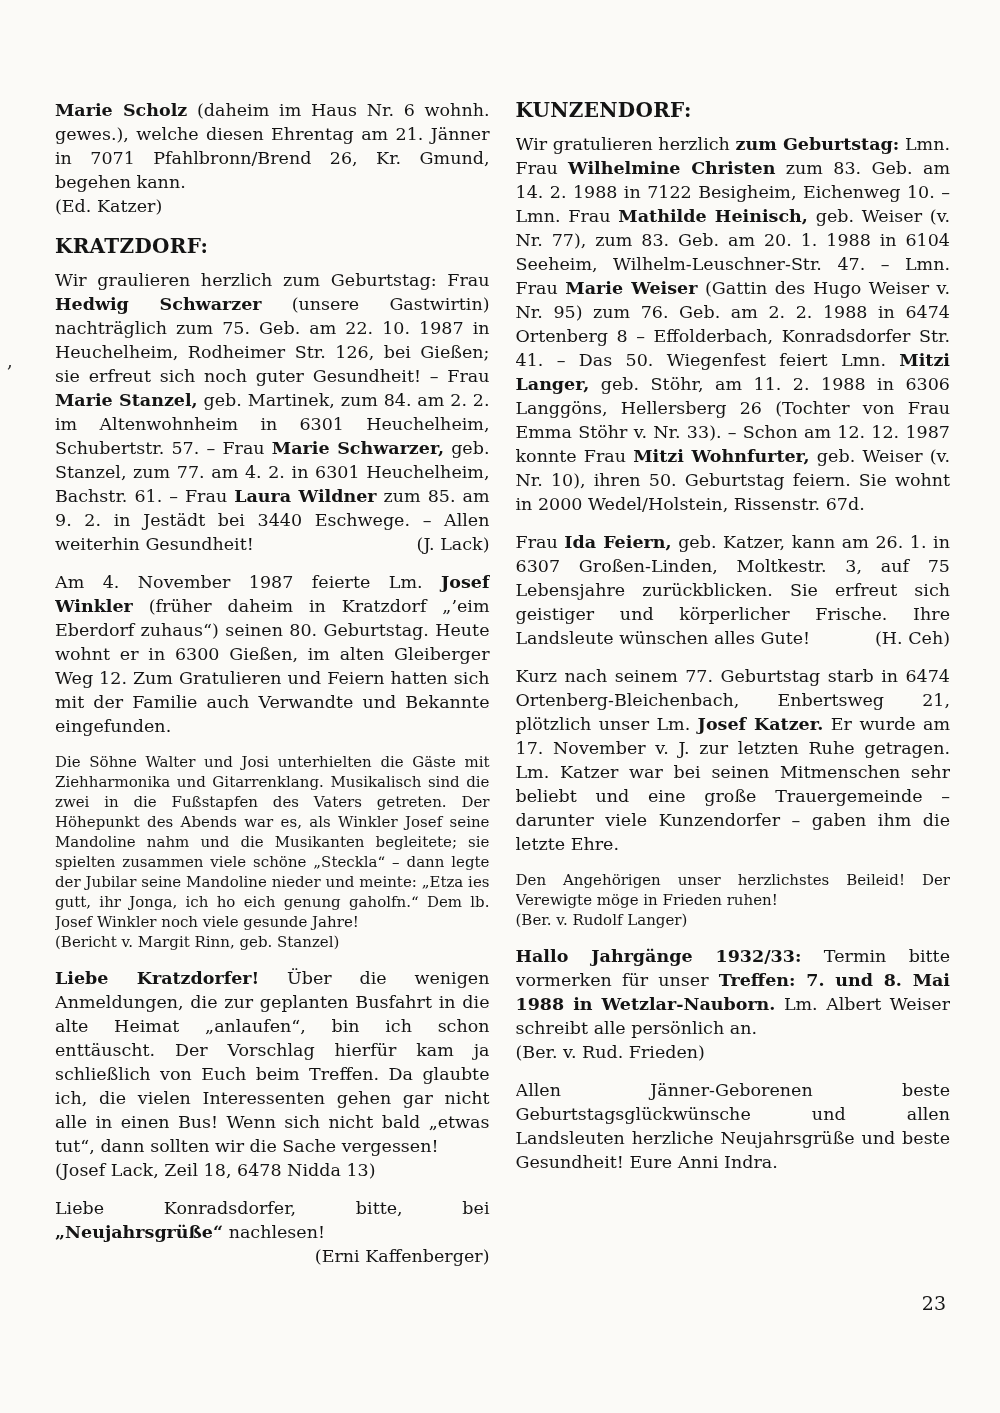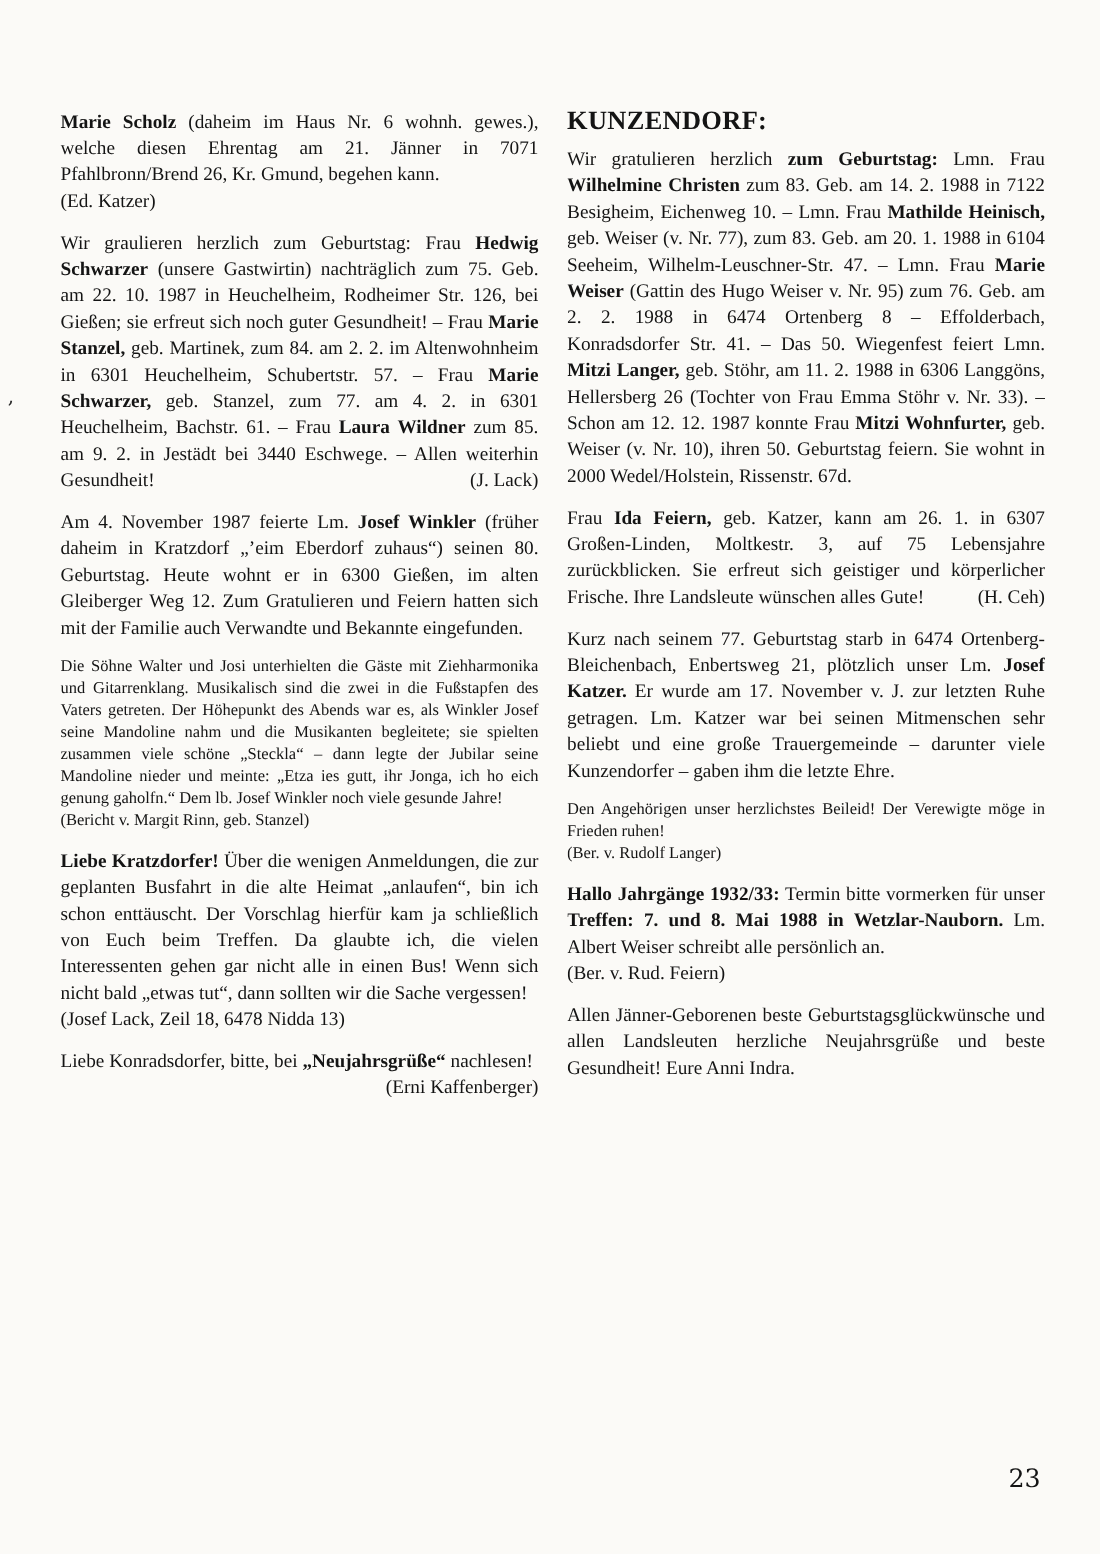--- a/index.html
+++ b/index.html
@@ -15,89 +15,88 @@
     width: 1000px;
     height: 1413px;
     background: #fbfaf7;
     color: #141414;
     padding: 98px 50px 0 55px;
     overflow: hidden;
   }
   .columns {
     display: flex;
     gap: 26px;
-    font-family: Liberation Serif, serif;
   }
   .col {
     flex: 1 1 0;
     font-size: 17.5px;
     line-height: 24px;
     text-align: justify;
     hyphens: auto;
     -webkit-hyphens: auto;
   }
   .para {
     margin: 0 0 14px 0;
     overflow: hidden;
   }
   .para.small {
     font-size: 15px;
     line-height: 20px;
   }
   .b { font-weight: bold; }
   .heading {
     font-weight: bold;
-    font-size: 24px;
+    font-size: 20px;
     letter-spacing: 0.3px;
     text-align: left;
     margin: 16px 0 10px 0;
   }
   .col .heading:first-child { margin-top: 0; }
   .attr-inline { float: right; }
   .attr-line { display: block; text-align: left; }
   .page-number {
     position: absolute;
     top: 1292px;
     right: 54px;
-    font-size: 23px;
-    margin-top: 40px;
+    font-size: 19px;
   }
   .scan-artifact {
     position: absolute;
     left: 7px;
     top: 350px;
     font-size: 18px;
     color: #2a2a2a;
   }
 </style>
 </head>
 <body>
 
 <div class="page">
 
   <span class="scan-artifact">,</span>
 
   <div class="columns">
 
     <div class="col">
       <p class="para"><span class="b">Marie Scholz</span><span> (daheim im Haus Nr. 6 wohnh. gewes.), welche diesen Ehrentag am 21. Jänner in 7071 Pfahlbronn/Brend 26, Kr. Gmund, begehen kann.</span><span class="attr-line">(Ed. Katzer)</span></p>
+      <h2 class="heading">KRATZDORF:</h2>
       <p class="para"><span>Wir graulieren herzlich zum Geburtstag: Frau </span><span class="b">Hedwig Schwarzer</span><span> (unsere Gastwirtin) nachträglich zum 75. Geb. am 22. 10. 1987 in Heuchelheim, Rodheimer Str. 126, bei Gießen; sie erfreut sich noch guter Gesundheit! – Frau </span><span class="b">Marie Stanzel,</span><span> geb. Martinek, zum 84. am 2. 2. im Altenwohnheim in 6301 Heuchelheim, Schubertstr. 57. – Frau </span><span class="b">Marie Schwarzer,</span><span> geb. Stanzel, zum 77. am 4. 2. in 6301 Heuchelheim, Bachstr. 61. – Frau </span><span class="b">Laura Wildner</span><span> zum 85. am 9. 2. in Jestädt bei 3440 Eschwege. – Allen weiterhin Gesundheit!</span><span class="attr-inline">(J. Lack)</span></p>
       <p class="para"><span>Am 4. November 1987 feierte Lm. </span><span class="b">Josef Winkler</span><span> (früher daheim in Kratzdorf „’eim Eberdorf zuhaus“) seinen 80. Geburtstag. Heute wohnt er in 6300 Gießen, im alten Gleiberger Weg 12. Zum Gratulieren und Feiern hatten sich mit der Familie auch Verwandte und Bekannte eingefunden.</span></p>
       <p class="para small"><span>Die Söhne Walter und Josi unterhielten die Gäste mit Ziehharmonika und Gitarrenklang. Musikalisch sind die zwei in die Fußstapfen des Vaters getreten. Der Höhepunkt des Abends war es, als Winkler Josef seine Mandoline nahm und die Musikanten begleitete; sie spielten zusammen viele schöne „Steckla“ – dann legte der Jubilar seine Mandoline nieder und meinte: „Etza ies gutt, ihr Jonga, ich ho eich genung gaholfn.“ Dem lb. Josef Winkler noch viele gesunde Jahre!</span><span class="attr-line">(Bericht v. Margit Rinn, geb. Stanzel)</span></p>
       <p class="para"><span class="b">Liebe Kratzdorfer!</span><span> Über die wenigen Anmeldungen, die zur geplanten Busfahrt in die alte Heimat „anlaufen“, bin ich schon enttäuscht. Der Vorschlag hierfür kam ja schließlich von Euch beim Treffen. Da glaubte ich, die vielen Interessenten gehen gar nicht alle in einen Bus! Wenn sich nicht bald „etwas tut“, dann sollten wir die Sache vergessen!</span><span class="attr-line">(Josef Lack, Zeil 18, 6478 Nidda 13)</span></p>
       <p class="para"><span>Liebe Konradsdorfer, bitte, bei </span><span class="b">„Neujahrsgrüße“</span><span> nachlesen!</span><span class="attr-inline">(Erni Kaffenberger)</span></p>
     </div>
 
     <div class="col">
       <h2 class="heading">KUNZENDORF:</h2>
       <p class="para"><span>Wir gratulieren herzlich </span><span class="b">zum Geburtstag:</span><span> Lmn. Frau </span><span class="b">Wilhelmine Christen</span><span> zum 83. Geb. am 14. 2. 1988 in 7122 Besigheim, Eichenweg 10. – Lmn. Frau </span><span class="b">Mathilde Heinisch,</span><span> geb. Weiser (v. Nr. 77), zum 83. Geb. am 20. 1. 1988 in 6104 Seeheim, Wilhelm-Leuschner-Str. 47. – Lmn. Frau </span><span class="b">Marie Weiser</span><span> (Gattin des Hugo Weiser v. Nr. 95) zum 76. Geb. am 2. 2. 1988 in 6474 Ortenberg 8 – Effolderbach, Konradsdorfer Str. 41. – Das 50. Wiegenfest feiert Lmn. </span><span class="b">Mitzi Langer,</span><span> geb. Stöhr, am 11. 2. 1988 in 6306 Langgöns, Hellersberg 26 (Tochter von Frau Emma Stöhr v. Nr. 33). – Schon am 12. 12. 1987 konnte Frau </span><span class="b">Mitzi Wohnfurter,</span><span> geb. Weiser (v. Nr. 10), ihren 50. Geburtstag feiern. Sie wohnt in 2000 Wedel/Holstein, Rissenstr. 67d.</span></p>
       <p class="para"><span>Frau </span><span class="b">Ida Feiern,</span><span> geb. Katzer, kann am 26. 1. in 6307 Großen-Linden, Moltkestr. 3, auf 75 Lebensjahre zurückblicken. Sie erfreut sich geistiger und körperlicher Frische. Ihre Landsleute wünschen alles Gute!</span><span class="attr-inline">(H. Ceh)</span></p>
       <p class="para"><span>Kurz nach seinem 77. Geburtstag starb in 6474 Ortenberg-Bleichenbach, Enbertsweg 21, plötzlich unser Lm. </span><span class="b">Josef Katzer.</span><span> Er wurde am 17. November v. J. zur letzten Ruhe getragen. Lm. Katzer war bei seinen Mitmenschen sehr beliebt und eine große Trauergemeinde – darunter viele Kunzendorfer – gaben ihm die letzte Ehre.</span></p>
       <p class="para small"><span>Den Angehörigen unser herzlichstes Beileid! Der Verewigte möge in Frieden ruhen!</span><span class="attr-line">(Ber. v. Rudolf Langer)</span></p>
-      <p class="para"><span class="b">Hallo Jahrgänge 1932/33:</span><span> Termin bitte vormerken für unser </span><span class="b">Treffen: 7. und 8. Mai 1988 in Wetzlar-Nauborn.</span><span> Lm. Albert Weiser schreibt alle persönlich an.</span><span class="attr-line">(Ber. v. Rud. Feiern)</span></p>
+      <p class="para"><span class="b">Hallo Jahrgänge 1932/33:</span><span> Termin bitte vormerken für unser </span><span class="b">Treffen: 7. und 8. Mai 1988 in Wetzlar-Nauborn.</span><span> Lm. Albert Weiser schreibt alle persönlich an.</span><span class="attr-line">(Ber. v. Rud. Frieden)</span></p>
       <p class="para"><span>Allen Jänner-Geborenen beste Geburtstagsglückwünsche und allen Landsleuten herzliche Neujahrsgrüße und beste Gesundheit! Eure Anni Indra.</span></p>
     </div>
 
   </div>
 
   <div class="page-number">23</div>
 
 </div>
 
 </body></html>

